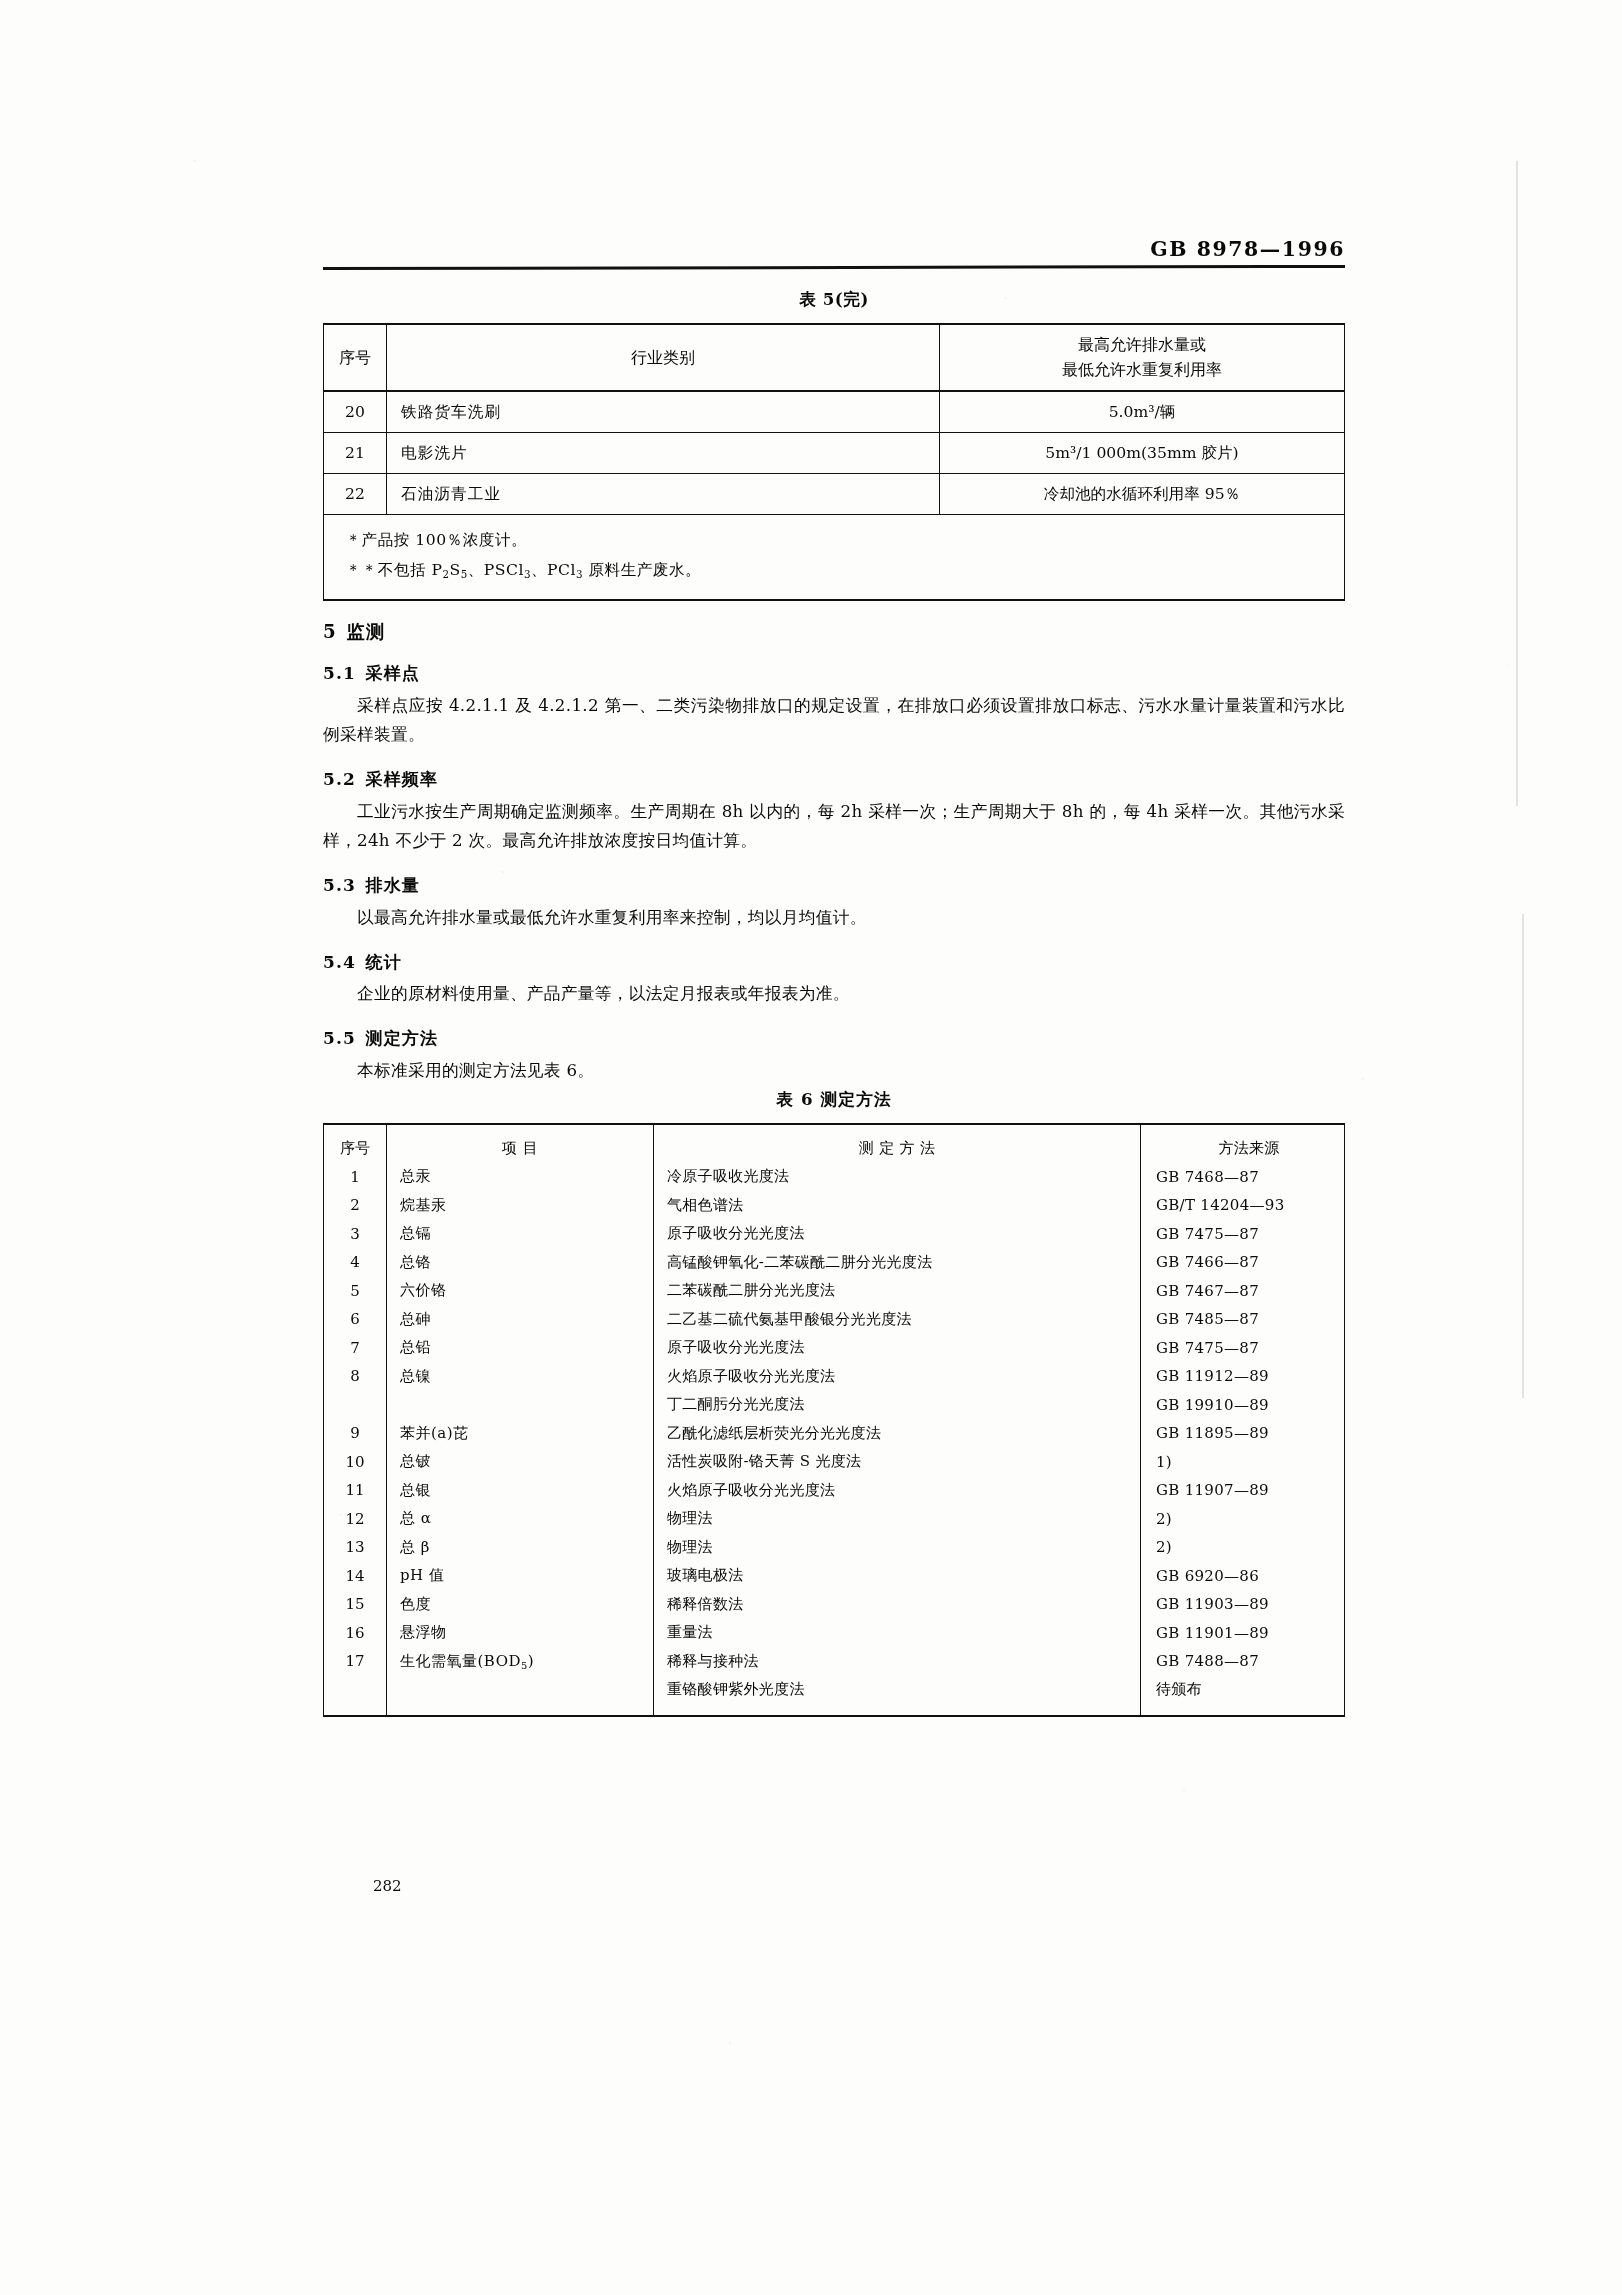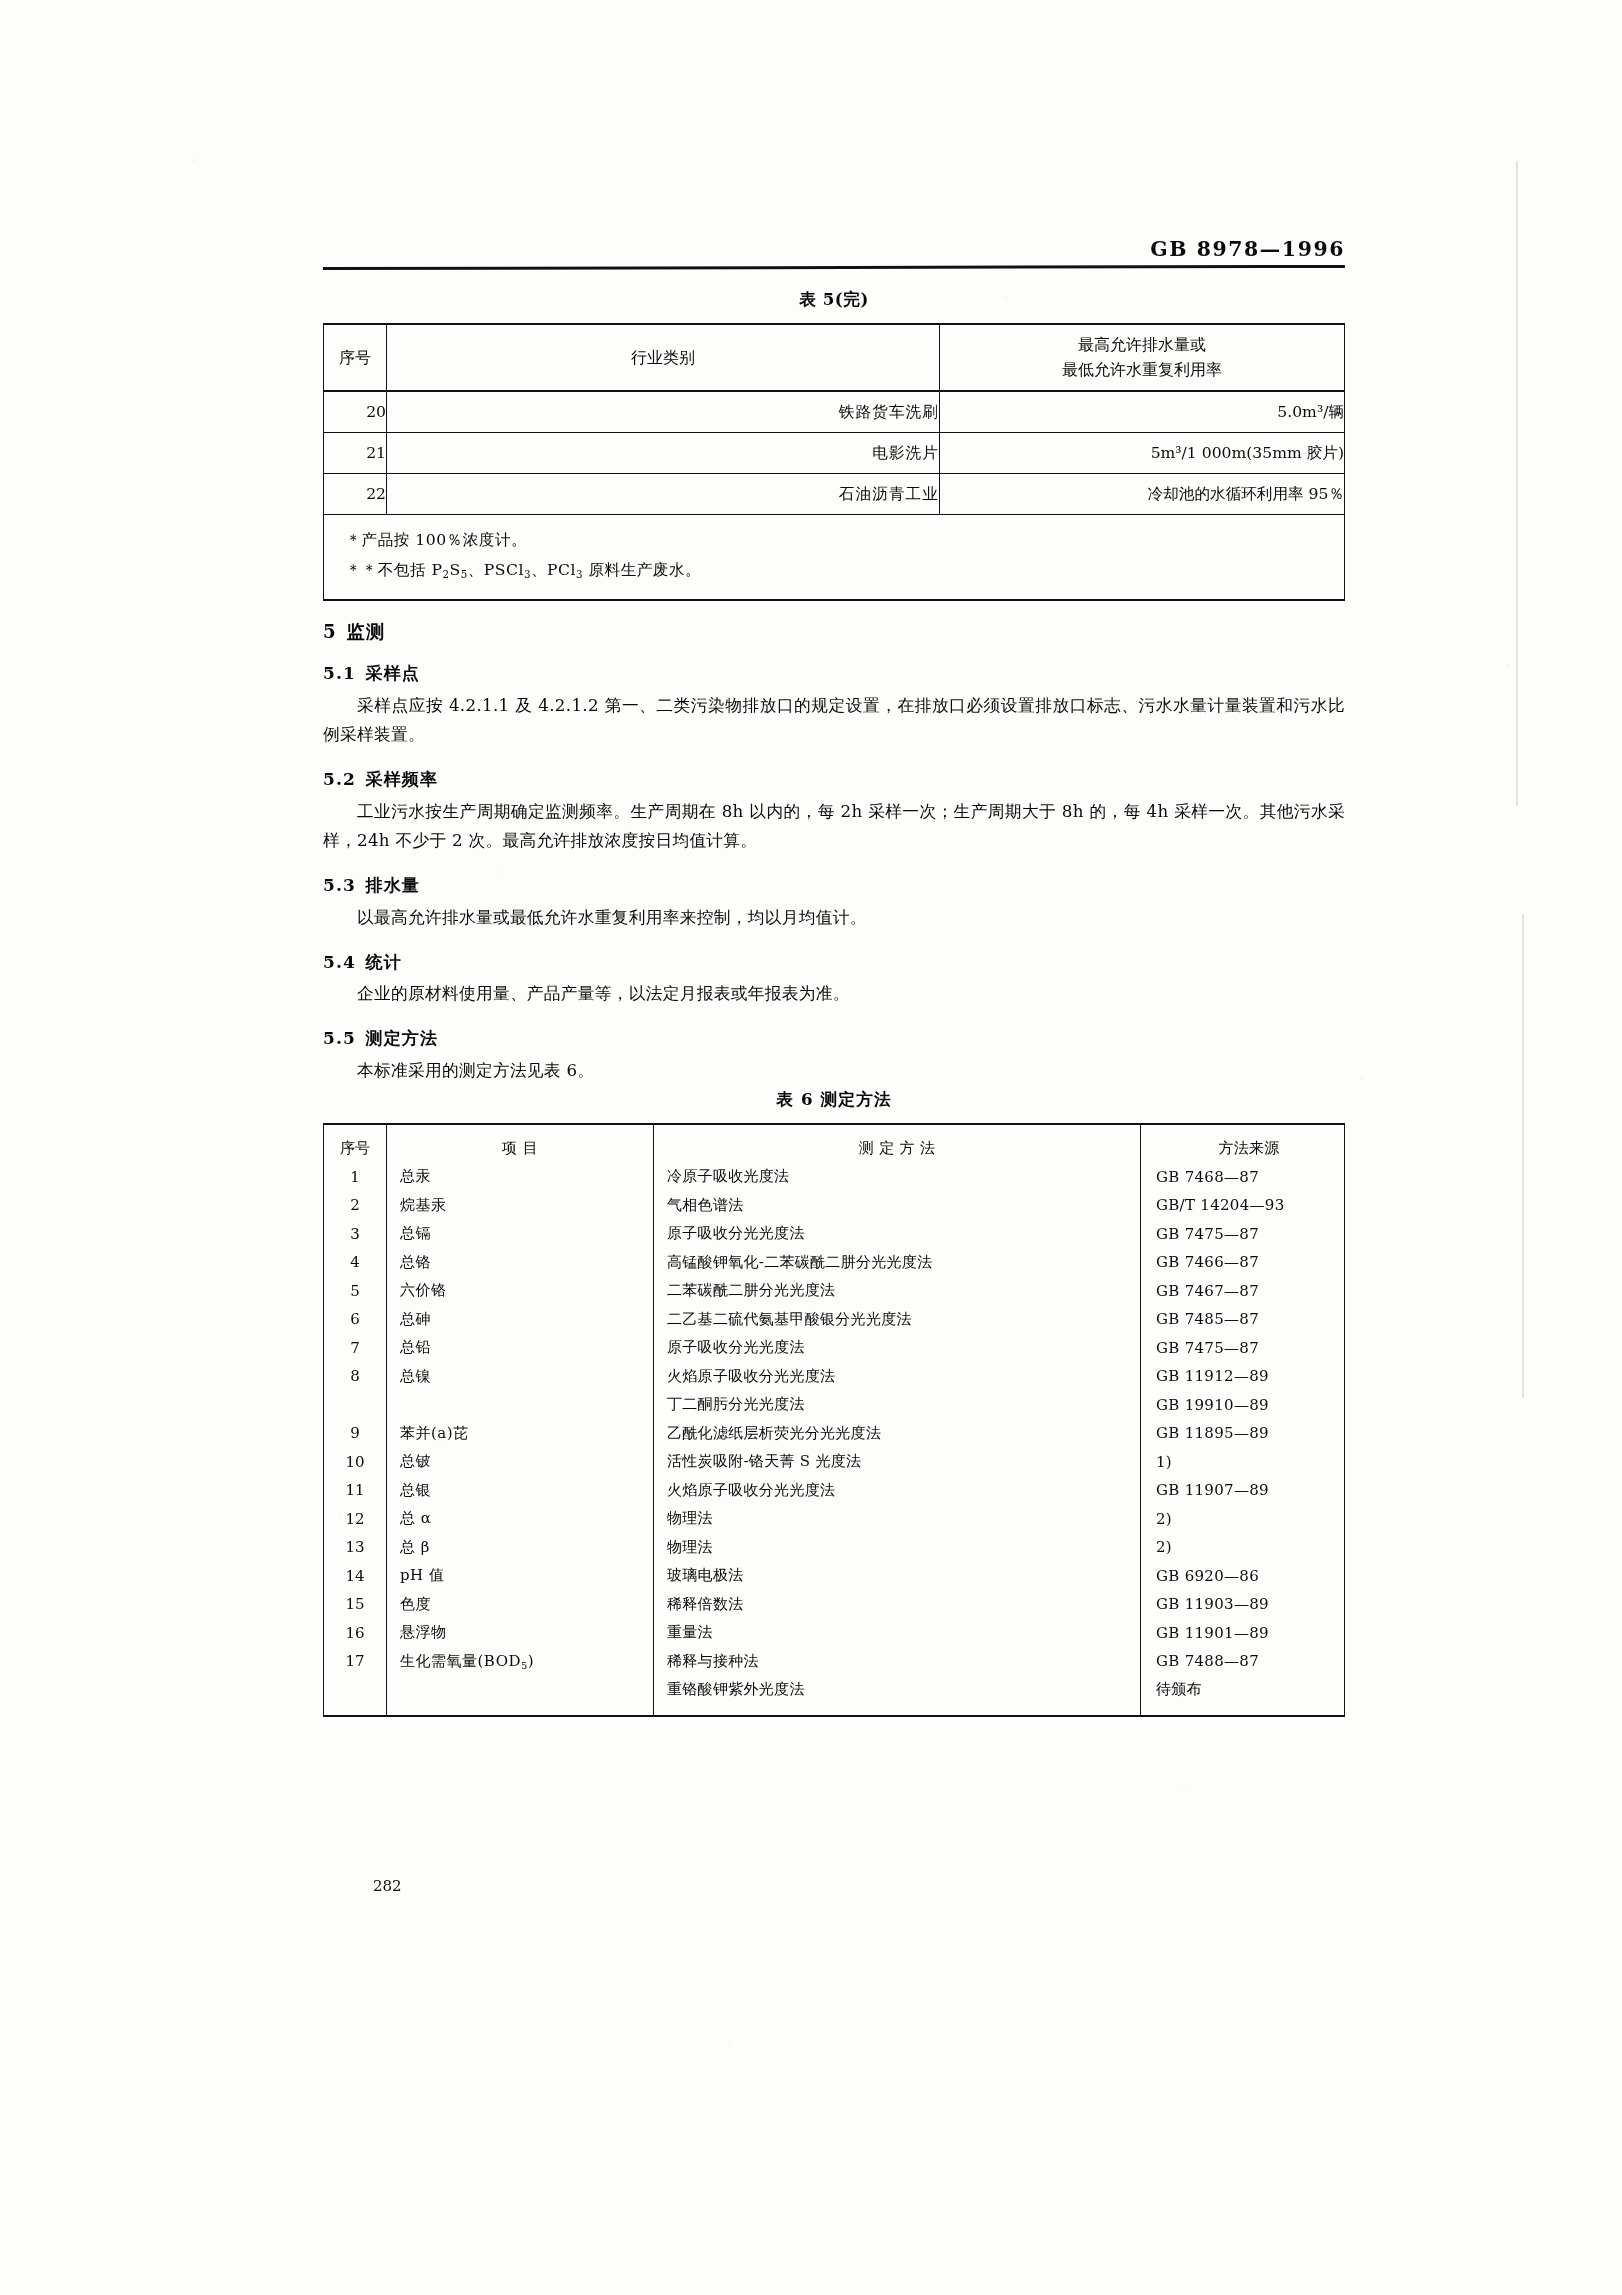--- a/index.html
+++ b/index.html
@@ -98,21 +98,20 @@
   .thead-row td:first-child { border-left: none; }
   .thead-row td:last-child { border-right: none; }
 
   .t5 td.c-no  { width: 62px; text-align: center; }
   .t5 td.c-ind { width: 538px; }
   .t5 td.c-val { text-align: center; }
 
   .t5 .brow td {
     height: 40px;
     border-bottom: 1.6px solid #111;
-    text-align: right;
   }
   .t5 .brow td:first-child { border-left: none; }
   .t5 .brow td:last-child { border-right: none; }
   .t5 .brow td.c-ind { padding-left: 14px; letter-spacing: 1.1px; }
 
   .notes {
     border-left: none;
     border-right: none;
     padding: 10.8px 0 13px 21.5px !important;
     font-size: 15.6px;

